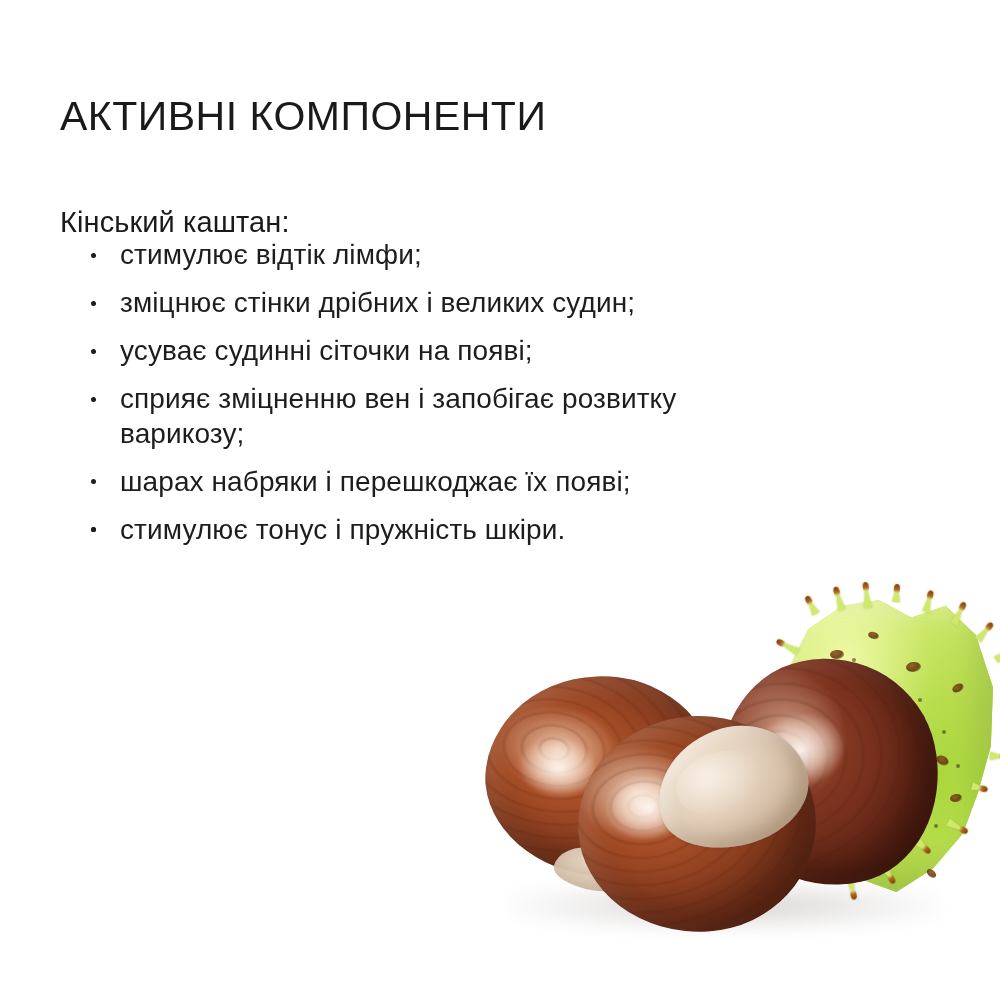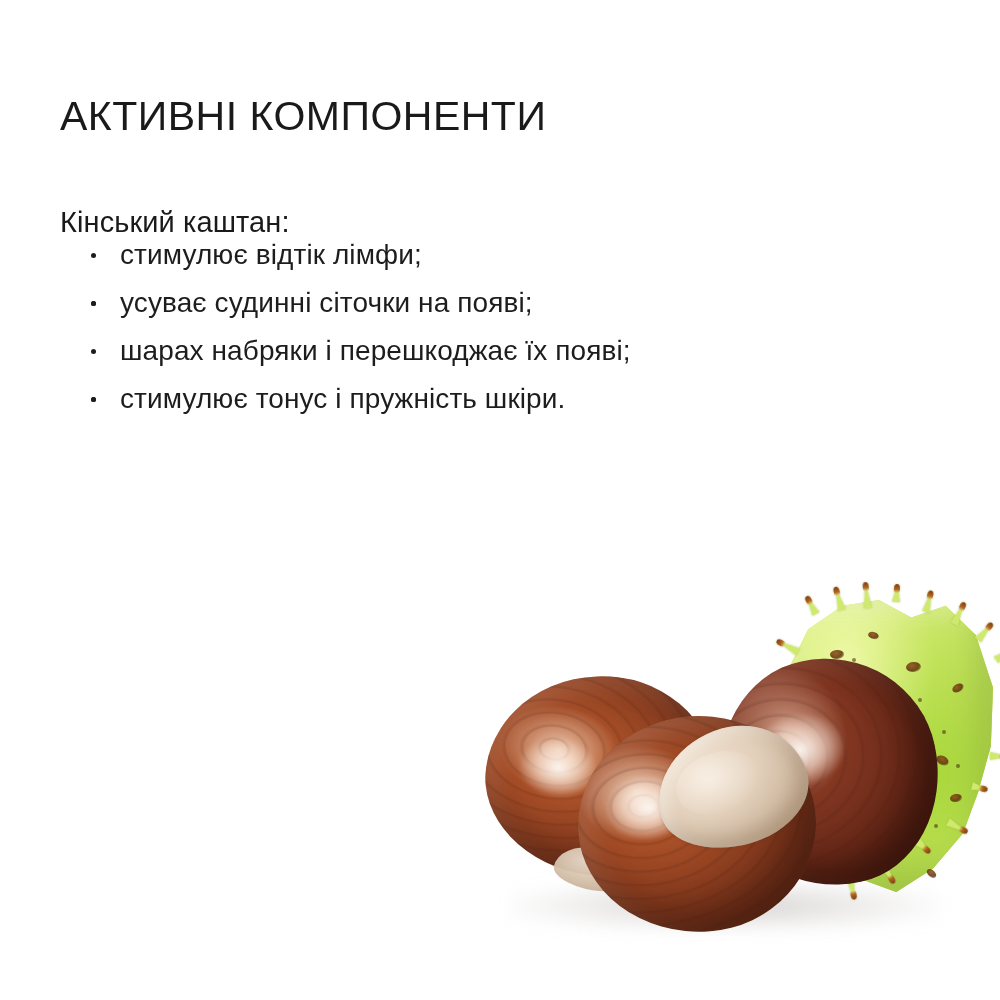--- a/index.html
+++ b/index.html
@@ -271,24 +271,29 @@
 
   <h2 class="section-subtitle">Кінський каштан:</h2>
 
   <ul class="benefit-list">
     <li class="benefit-item">
       <span class="bullet-dot"></span>
       <span class="benefit-text">стимулює відтік лімфи;</span>
     </li>
     <li class="benefit-item">
       <span class="bullet-dot"></span>
+      <span class="benefit-text">зміцнює стінки дрібних і великих судин;</span>
     </li>
     <li class="benefit-item">
       <span class="bullet-dot"></span>
       <span class="benefit-text">усуває судинні сіточки на появі;</span>
+    </li>
+    <li class="benefit-item">
+      <span class="bullet-dot"></span>
+      <span class="benefit-text">сприяє зміцненню вен і запобігає розвитку варикозу;</span>
     </li>
     <li class="benefit-item">
       <span class="bullet-dot"></span>
       <span class="benefit-text">шарах набряки і перешкоджає їх появі;</span>
     </li>
     <li class="benefit-item">
       <span class="bullet-dot"></span>
     </li>
     <li class="benefit-item">
       <span class="bullet-dot"></span>

